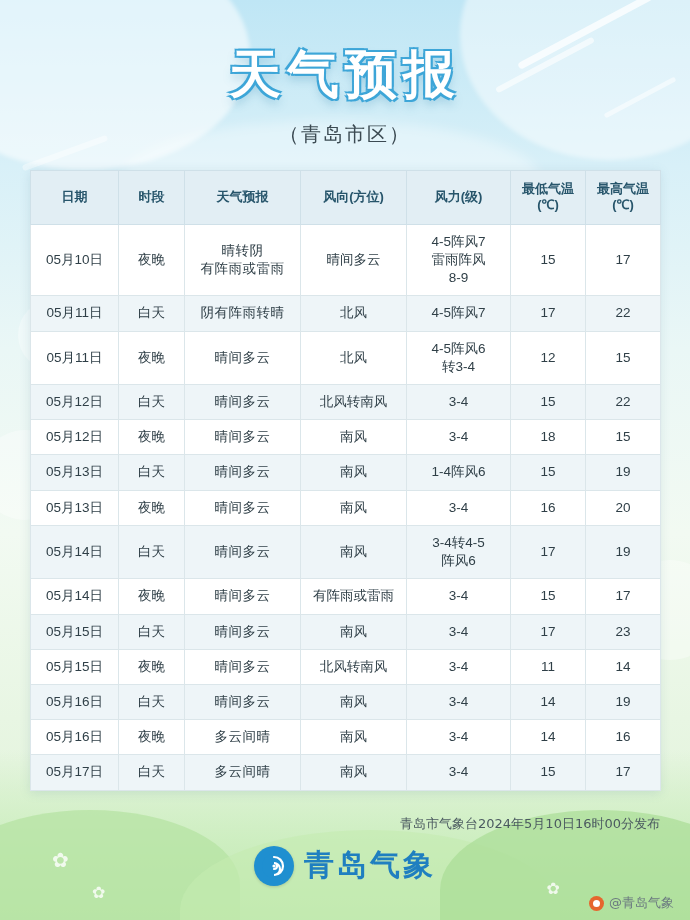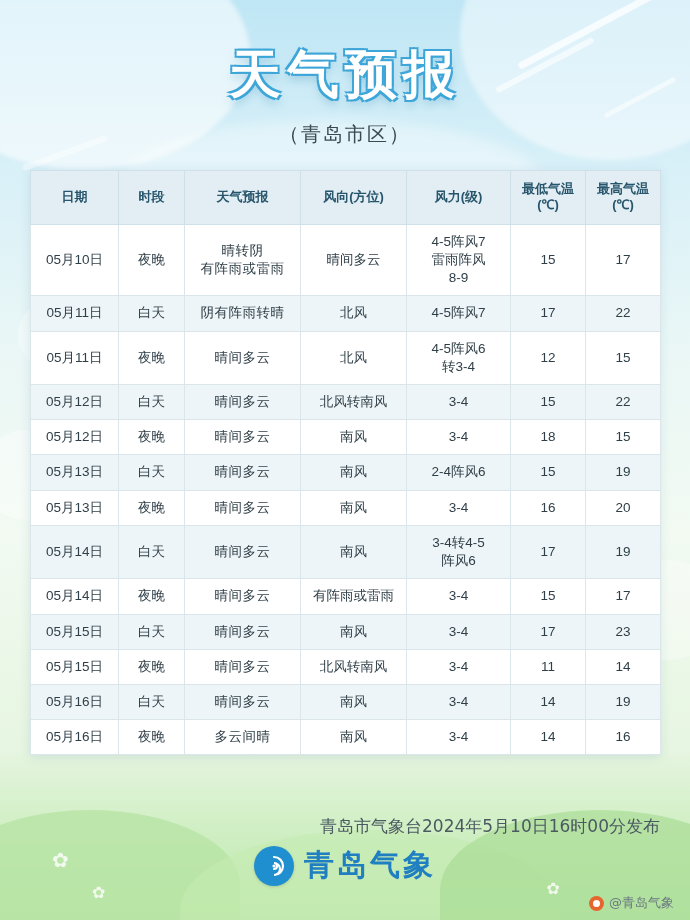--- a/index.html
+++ b/index.html
@@ -157,21 +157,21 @@
   .footer {
     position: absolute;
     left: 0; right: 0; bottom: 0;
     height: 108px;
   }
   .issuer {
     position: absolute;
     right: 30px;
     top: 2px;
     text-align: right;
-    font-size: 17px;
+    font-size: 13px;
     color: #4b5a60;
     line-height: 1.5;
     font-family: "DejaVu Sans", "Liberation Sans", sans-serif;
   }
   .brand {
     position: absolute;
     left: 0; right: 0;
     bottom: 34px;
     display: flex;
     align-items: center;
@@ -314,21 +314,21 @@
             <td class="">南风</td>
             <td class="">3-4</td>
             <td class="temp">18</td>
             <td class="temp">15</td>
           </tr>
           <tr class="even">
             <td class="">05月13日</td>
             <td class="">白天</td>
             <td class="wx">晴间多云</td>
             <td class="">南风</td>
-            <td class="">2-4阵风6</td>
+            <td class="">1-4阵风6</td>
             <td class="temp">15</td>
             <td class="temp">19</td>
           </tr>
           <tr class="odd">
             <td class="">05月13日</td>
             <td class="">夜晚</td>
             <td class="wx">晴间多云</td>
             <td class="">南风</td>
             <td class="">3-4</td>
             <td class="temp">16</td>
@@ -380,20 +380,29 @@
             <td class="temp">19</td>
           </tr>
           <tr class="odd">
             <td class="">05月16日</td>
             <td class="">夜晚</td>
             <td class="wx">多云间晴</td>
             <td class="">南风</td>
             <td class="">3-4</td>
             <td class="temp">14</td>
             <td class="temp">16</td>
+          </tr>
+          <tr class="even">
+            <td class="">05月17日</td>
+            <td class="">白天</td>
+            <td class="wx">多云间晴</td>
+            <td class="">南风</td>
+            <td class="">3-4</td>
+            <td class="temp">15</td>
+            <td class="temp">17</td>
           </tr>
         </tbody>
     </table>
   </div>
 
   <div class="footer">
     <div class="issuer">
       <div>青岛市气象台2024年5月10日16时00分发布</div>
     </div>
     <div class="brand">

